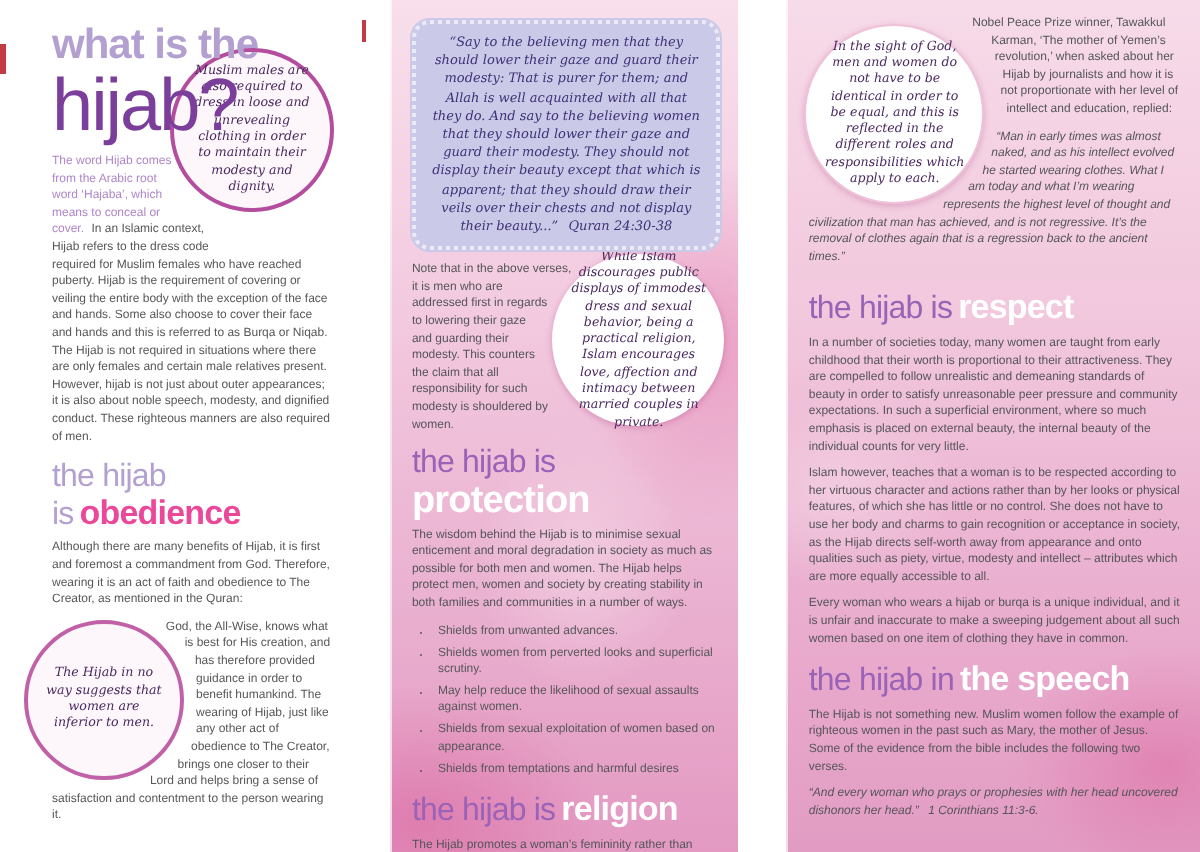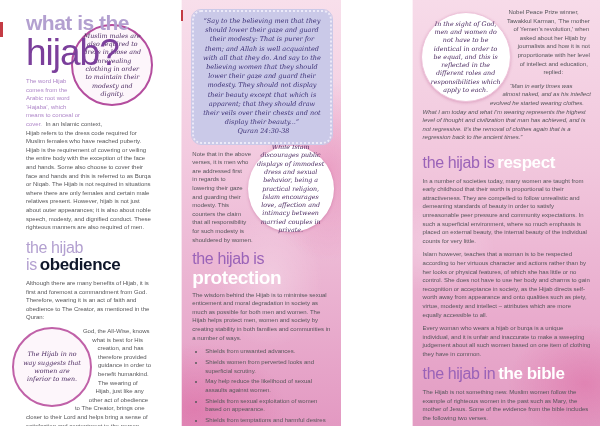--- a/index.html
+++ b/index.html
@@ -8,21 +8,21 @@
   .panel{box-sizing:border-box;height:426px;position:relative;}
 
   
   .panel-left{width:196px;background:#ffffff;padding:8px 5px 4px 26px;}
   .t-light{display:block;font-size:21px;color:#b3a0d0;letter-spacing:-0.5px;line-height:1.05;}
   .t-big{display:block;font-size:37px;font-weight:normal;color:#7b3f9b;letter-spacing:-1px;line-height:1.0;}
   h1{margin:4px 0 6px;position:relative;z-index:2;}
   p.body{font-size:6px;line-height:8.6px;color:#57575a;margin:0 0 5px;}
   .lead{color:#ae85c8;margin-right:2px;}
   .h2{font-size:16px;line-height:1.1;color:#b3a0d0;letter-spacing:-0.4px;margin:7px 0 4px;font-weight:normal;}
-  .h2 .hb{font-weight:bold;color:#0f172a;font-size:17px;margin-left:3px;}
+  .h2 .hb{font-weight:bold;color:#ec4899;font-size:17px;margin-left:3px;}
   .on-pink .h2{color:#9a63b8;}
   .on-pink .h2 .hb{color:#ffffff;}
 
   
   .oval{border-radius:50%;box-sizing:border-box;display:flex;align-items:center;justify-content:center;
         text-align:center;font-family:"DejaVu Serif",serif;font-style:italic;
         font-size:6.3px;line-height:8.3px;color:#4a2960;padding:9px;}
   .oval--males{position:absolute;top:24px;right:4px;width:82px;height:82px;z-index:1;
         background:#fdf6fb;border:2px solid #b44d9e;}
   .intro-oval-spacer{float:right;width:84px;height:44px;
@@ -44,21 +44,21 @@
   .panel-mid{width:202px;padding:8px 9px 4px 10px;border-left:1px solid rgba(255,255,255,.65);
      background:
        radial-gradient(95px 130px at 92% 40%, rgba(222,100,158,.40), transparent 70%),
        radial-gradient(130px 95px at 8% 96%, rgba(216,88,150,.45), transparent 70%),
        radial-gradient(75px 95px at 55% 66%, rgba(255,255,255,.30), transparent 70%),
        linear-gradient(180deg,#f8dfeb 0%,#f3cbe0 35%,#eab1d0 70%,#e399c2 100%);}
   .panel-right{width:240px;padding:8px 9px 4px 10px;border-left:1px solid rgba(255,255,255,.65);
      background:
        radial-gradient(110px 85px at 92% 90%, rgba(219,95,155,.45), transparent 70%),
        radial-gradient(85px 65px at 12% 58%, rgba(255,255,255,.28), transparent 70%),
-       linear-gradient(180deg,#f7dbe9 0%,#f1c6dc 40%,#e9abcd 75%,#e29cc3 100%); margin-left: 47px;}
+       linear-gradient(180deg,#f7dbe9 0%,#f1c6dc 40%,#e9abcd 75%,#e29cc3 100%);}
   .on-pink p.body{color:#55555a;}
   .h2-protect{margin:6px 0 3px;}
   .h2-protect .hb{display:block;font-size:19px;margin-left:0;line-height:1.05;}
   ul.bullets{margin:2px 0 4px 4px;padding-left:9px;}
   ul.bullets li{font-size:6px;line-height:8.4px;color:#57575a;margin-bottom:2.5px;}
   .centered{text-align:center;}
   .quote-italic{font-style:italic;color:#5f5c60;}
   .verse .src{font-style:italic;margin-left:3px;}
 
   
@@ -150,21 +150,21 @@
     <div class="clear"></div>
 
     <h2 class="h2">
       <span>the hijab is</span><span class="hb">respect</span>
     </h2>
     <p class="body">In a number of societies today, many women are taught from early childhood that their worth is proportional to their attractiveness. They are compelled to follow unrealistic and demeaning standards of beauty in order to satisfy unreasonable peer pressure and community expectations. In such a superficial environment, where so much emphasis is placed on external beauty, the internal beauty of the individual counts for very little.</p>
     <p class="body">Islam however, teaches that a woman is to be respected according to her virtuous character and actions rather than by her looks or physical features, of which she has little or no control. She does not have to use her body and charms to gain recognition or acceptance in society, as the Hijab directs self-worth away from appearance and onto qualities such as piety, virtue, modesty and intellect – attributes which are more equally accessible to all.</p>
     <p class="body">Every woman who wears a hijab or burqa is a unique individual, and it is unfair and inaccurate to make a sweeping judgement about all such women based on one item of clothing they have in common.</p>
 
     <h2 class="h2">
-      <span>the hijab in</span><span class="hb">the bible</span>
+      <span>the hijab in</span><span class="hb">the speech</span>
     </h2>
     <p class="body">The Hijab is not something new. Muslim women follow the example of righteous women in the past such as Mary, the mother of Jesus. Some of the evidence from the bible includes the following two verses.</p>
     <p class="body quote-italic verse">
       <span>“And every woman who prays or prophesies with her head uncovered dishonors her head.”</span>
       <span class="src">1 Corinthians 11:3-6.</span>
     </p>
   </section>
 
   <div class="artifact artifact-a"></div>
   <div class="artifact artifact-b"></div>

